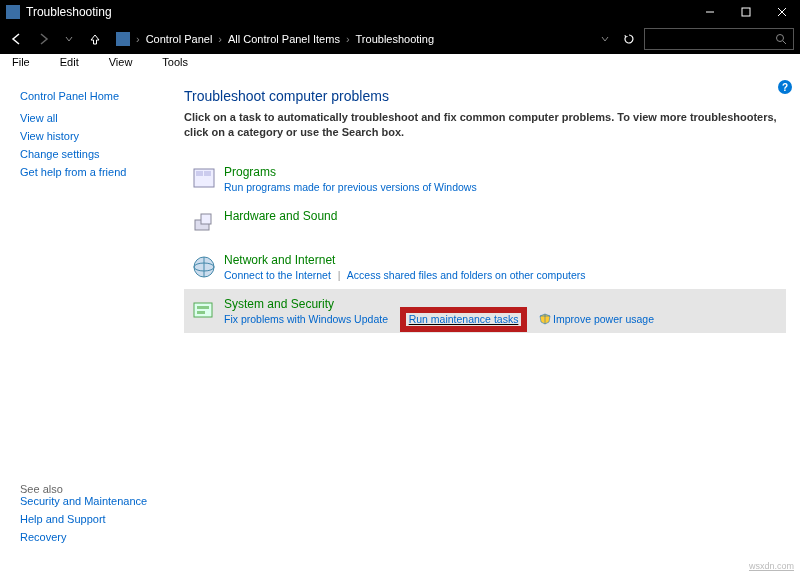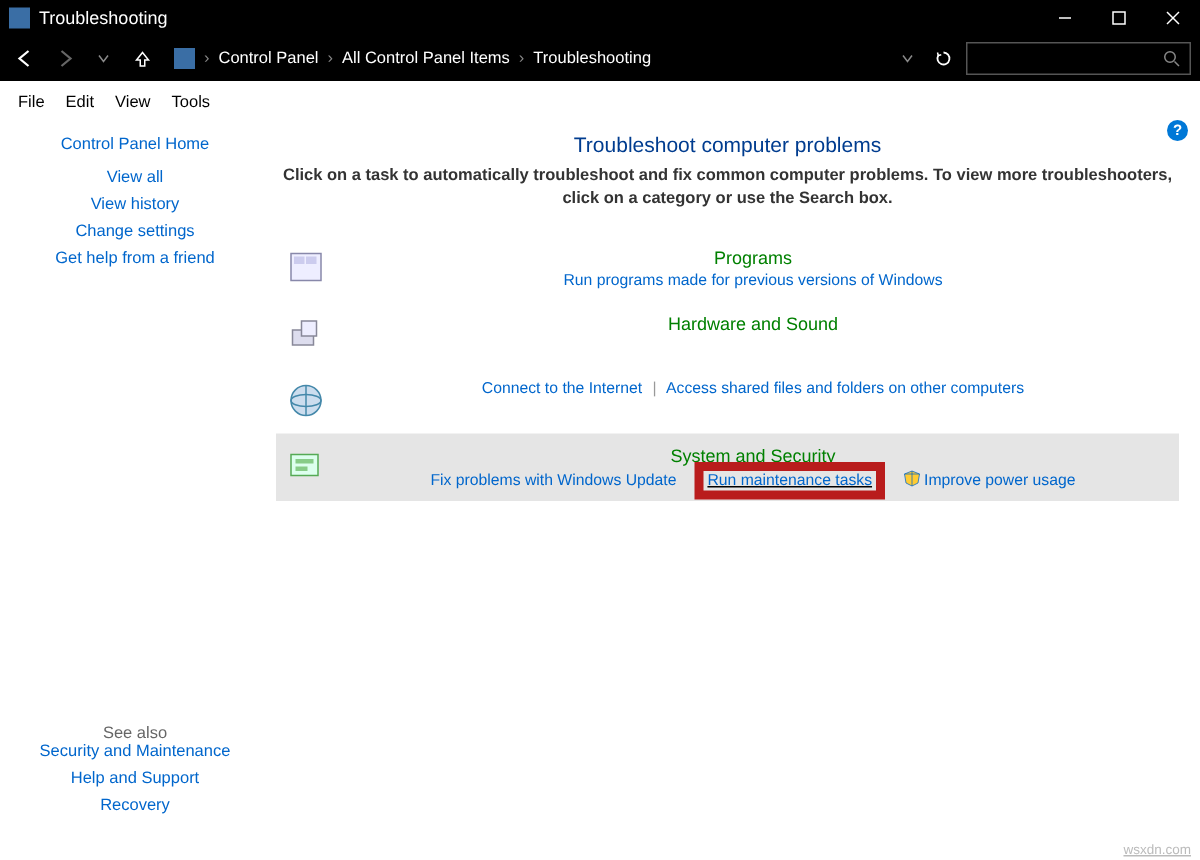--- a/index.html
+++ b/index.html
@@ -10,23 +10,23 @@
     .tbtn { width:36px; height:24px; display:flex; align-items:center; justify-content:center; color:#fff; }
     .addrbar { height:30px; background:#000; color:#fff; display:flex; align-items:center; padding:0 6px; gap:4px; }
     .navbtn { width:22px; height:22px; display:flex; align-items:center; justify-content:center; color:#fff; }
     .navbtn.dim { color:#666; }
     .path { flex:1; display:flex; align-items:center; gap:6px; margin-left:6px; font-size:11px; }
     .path .icon-box { width:14px; height:14px; background:#3a6ea5; }
     .crumb { color:#fff; }
     .sep { color:#888; }
     .path-controls { display:flex; gap:2px; margin-left:auto; }
     .searchbox { width:150px; height:22px; background:#000; border:1px solid #555; display:flex; align-items:center; justify-content:flex-end; padding-right:6px; }
-    .menubar { height:22px; display:flex; align-items:flex-end; padding:0 6px; gap:2px; font-size:11px; }
+    .menubar { height:22px; display:flex; align-items:flex-start; padding:0 6px; gap:18px; font-size:11px; }
     .menubar span { padding:2px 6px; }
-    .content { display:flex; height:calc(100% - 76px - 14px);text-align:center; }
+    .content { display:flex; height:calc(100% - 76px - 14px); }
     .sidebar { width:170px; padding:14px 10px 10px 20px; font-size:11px; display:flex; flex-direction:column; }
     .sidebar .head { color:#0066cc; margin-bottom:10px; white-space:nowrap; }
     .sidebar a { color:#0066cc; text-decoration:none; display:block; margin-bottom:6px; white-space:nowrap; }
     .sidebar .spacer { flex:1; }
     .sidebar .seealso { color:#666; margin-bottom:0; }
     .main { flex:1; padding:12px 14px; position:relative; }
     .help-icon { position:absolute; top:4px; right:8px; width:14px; height:14px; border-radius:50%; background:#0078d7; color:#fff; font-size:10px; display:flex; align-items:center; justify-content:center; font-weight:bold; }
     .page-title { color:#003c8f; font-size:14px; margin-bottom:6px; }
     .page-desc { font-size:11px; color:#333; margin-bottom:16px; line-height:1.4;font-weight:bold; }
     .section { display:flex; padding:8px 6px; gap:6px; }
@@ -172,20 +172,21 @@
 
     <div class="section">
       <div class="section-icon">
         <svg class="icon-svg" width="26" height="26">
             <circle cx="13" cy="13" r="10" fill="#cde" stroke="#48a"></circle>
             <ellipse cx="13" cy="13" rx="10" ry="4" fill="none" stroke="#48a"></ellipse>
             <line x1="13" y1="3" x2="13" y2="23" stroke="#48a"></line>
           </svg>
       </div>
       <div class="section-body">
+        <div class="section-title">Network and Internet</div>
         <div class="section-links">
           <a>Connect to the Internet</a>
           <span class="bar">|</span>
           <a>Access shared files and folders on other computers</a>
         </div>
       </div>
     </div>
 
     <div class="section selected">
       <div class="section-icon">

